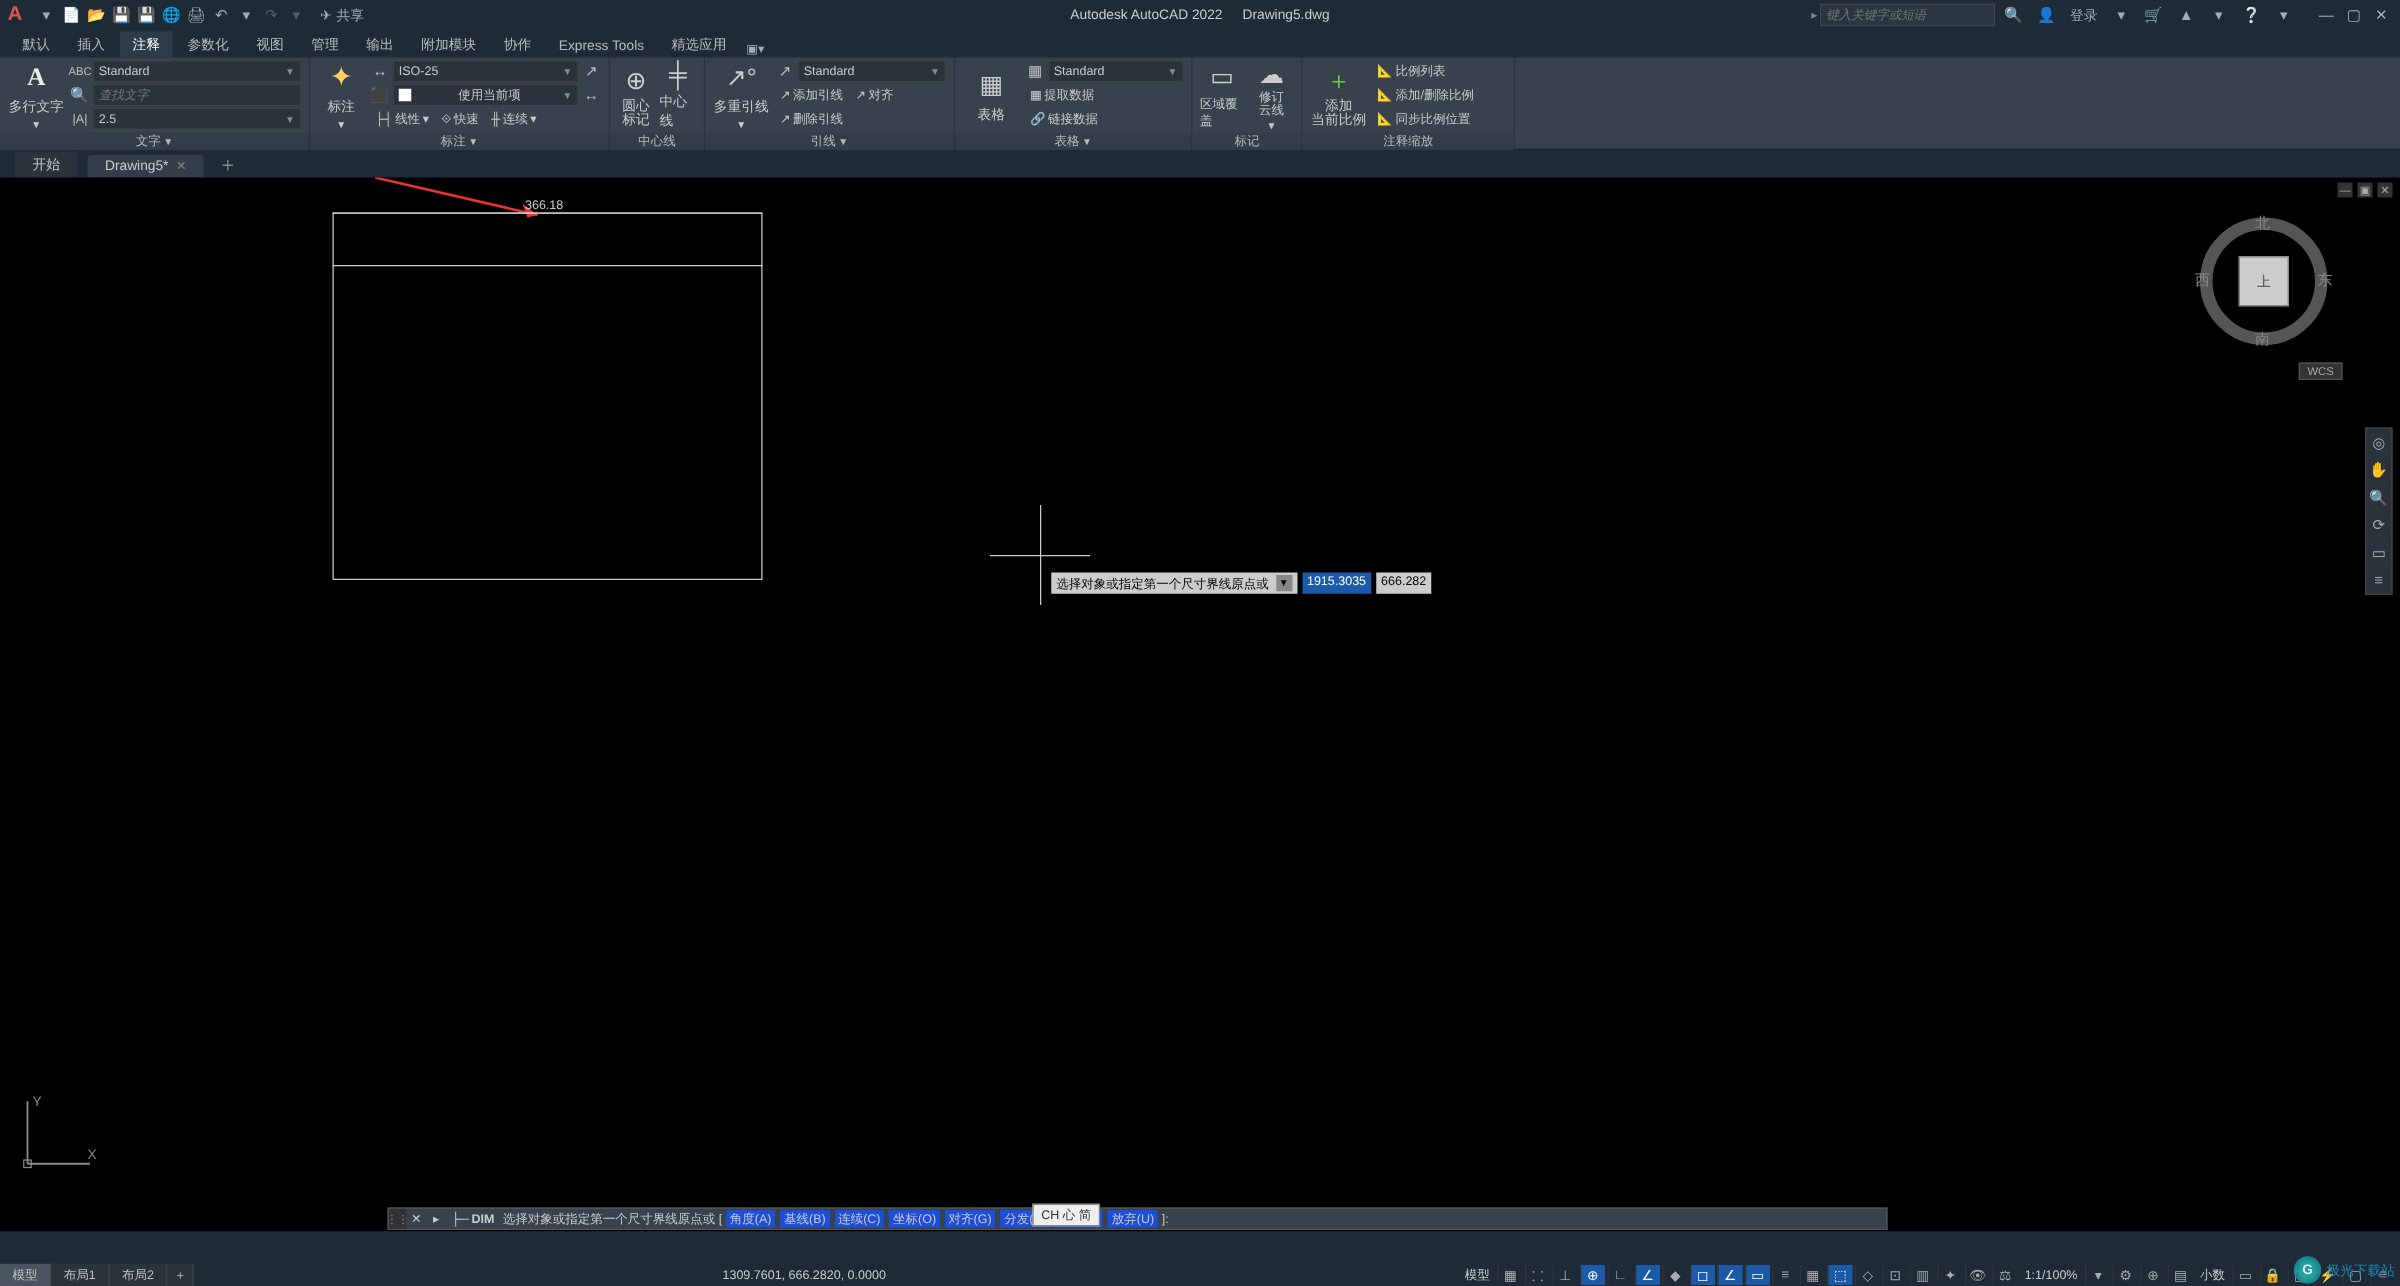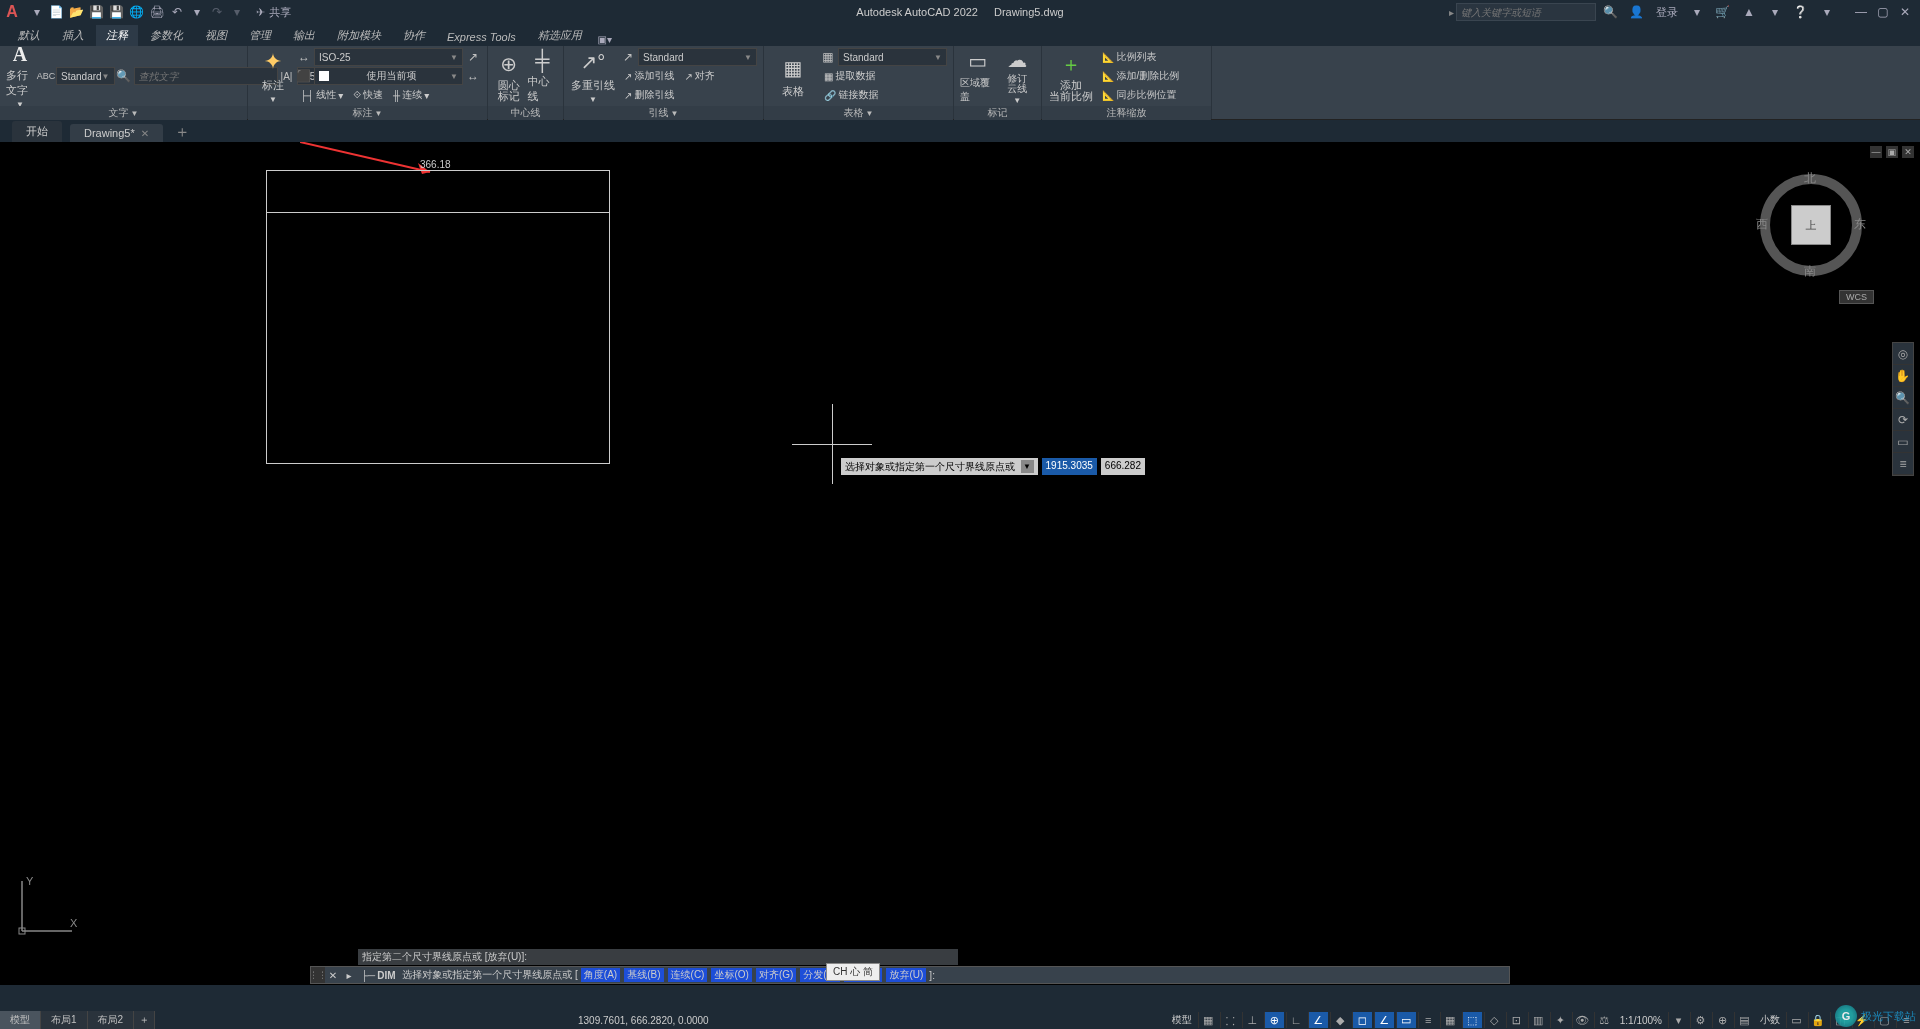--- a/index.html
+++ b/index.html
@@ -12,21 +12,21 @@
 .qat-btn { width: 18px; height: 18px; display: flex; align-items: center; justify-content: center; font-size: 12px; color: #aab; cursor: pointer; }
 .share-btn { display: flex; align-items: center; gap: 4px; color: #aab; font-size: 11px; padding: 0 8px; cursor: pointer; }
 .title-center { position: absolute; left: 50%; transform: translateX(-50%); font-size: 11px; color: #ccc; display: flex; gap: 16px; }
 .title-right { position: absolute; right: 4px; display: flex; align-items: center; gap: 4px; }
 .search-box { width: 140px; height: 18px; background: #2a3540; border: 1px solid #3a4550; font-size: 10px; color: #888; padding: 0 4px; font-style: italic; }
 .title-ctrl { width: 22px; height: 22px; display: flex; align-items: center; justify-content: center; font-size: 12px; color: #aab; cursor: pointer; }
 .win-ctrl { display: flex; margin-left: 8px; }
 
 
 .menu-bar { height: 22px; background: #1e2a35; display: flex; align-items: flex-end; padding-left: 8px; gap: 2px; }
-.menu-tab { padding: 3px 10px; font-size: 11px; color: #bbb; cursor: pointer; font-style: italic; }
+.menu-tab { padding: 3px 10px; font-size: 11px; color: #bbb; cursor: pointer; }
 .menu-tab.active { background: #2d3a47; color: #fff; }
 .menu-dropdown { width: 14px; height: 14px; margin-left: 4px; display:flex; align-items:center; justify-content:center; font-size:10px; color:#aab; }
 
 
 .ribbon { height: 74px; background: #38424c; display: flex; border-bottom: 1px solid #222; }
 .ribbon-panel { display: flex; flex-direction: column; border-right: 1px solid #2a333c; }
 .ribbon-panel-body { flex: 1; display: flex; align-items: center; padding: 2px 6px; gap: 4px; }
 .ribbon-panel-title { height: 15px; text-align: center; font-size: 10px; color: #bbb; background: #333d47; display:flex; justify-content:center; align-items:center; }
 .big-btn { display: flex; flex-direction: column; align-items: center; justify-content: center; width: 46px; height: 56px; font-size: 11px; color: #ccc; cursor: pointer; gap: 2px; }
 .big-btn-icon { width: 28px; height: 28px; display:flex; align-items:center; justify-content:center; font-size: 20px; }
@@ -175,21 +175,21 @@
 
 <div class="ribbon">
 
   <div class="ribbon-panel" style="width:248px">
     <div class="ribbon-panel-body">
       <div class="big-btn">
         <div class="big-btn-icon" style="font-family:serif;font-weight:bold;color:#eee">A</div>
         <span>多行文字</span>
         <span style="font-size:8px">▼</span>
       </div>
-      <div style="display:flex;gap:1px;flex:1">
+      <div style="display:flex;flex-direction:column;gap:1px;flex:1">
         <div class="small-row">
             <span class="icon16" style="font-size:9px">ABC</span>
             <div class="combo" style="flex:1">
               <span>Standard</span>
               <span class="arrow">▼</span>
             </div>
           </div>
         <div class="small-row">
             <span class="icon16">🔍</span>
             <input class="combo" style="flex: 1 1 0%; font-style: italic;" placeholder="查找文字">
@@ -418,21 +418,20 @@
 
   <svg class="ucs" width="70" height="70">
     <line x1="10" y1="60" x2="10" y2="10" stroke="#888" stroke-width="1.5"></line>
     <line x1="10" y1="60" x2="60" y2="60" stroke="#888" stroke-width="1.5"></line>
     <text x="14" y="14" fill="#888" font-size="11">Y</text>
     <text x="58" y="56" fill="#888" font-size="11">X</text>
     <rect x="7" y="57" width="6" height="6" fill="none" stroke="#888"></rect>
   </svg>
 
   <div class="cmd-history">
-    <div class="cmd-history-line">指定第二个尺寸界线原点或 [放弃(U)]:</div>
   </div>
 
   <div class="cmd-line">
     <div class="cmd-handle">⋮⋮</div>
     <div class="cmd-x">✕</div>
     <div class="cmd-x">▸</div>
     <div class="cmd-text">
       ├─ <b>DIM</b>&nbsp;
       <span>选择对象或指定第一个尺寸界线原点或 [</span>
       <span class="cmd-opt">角度(A)</span>

